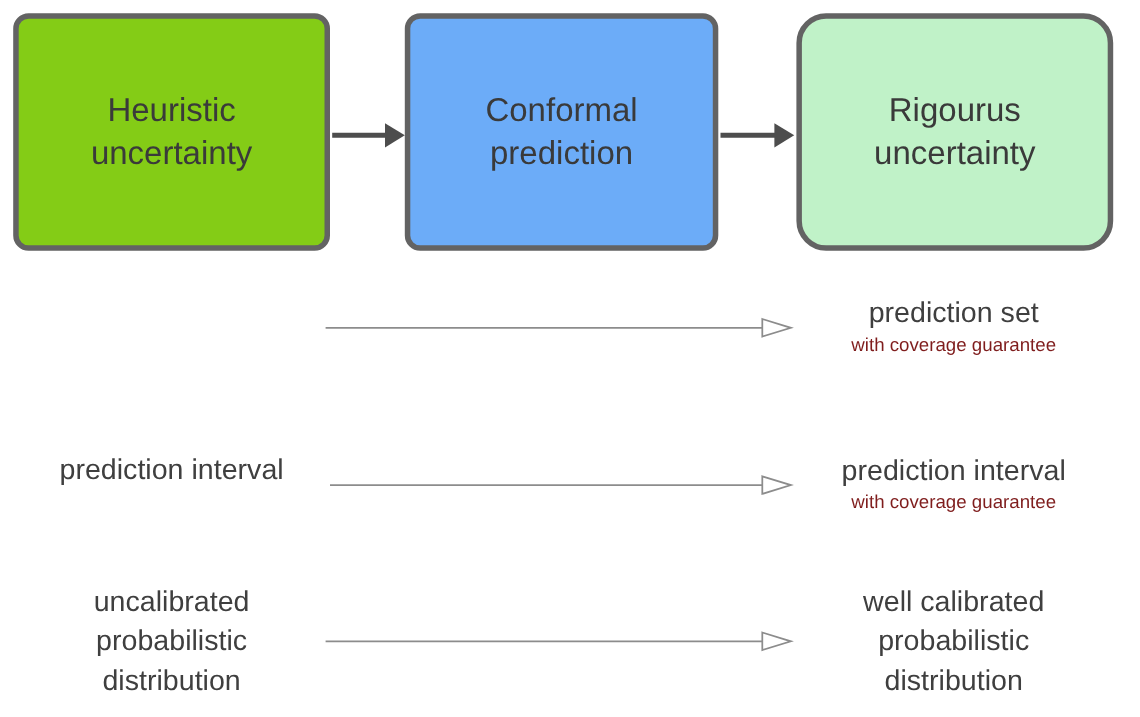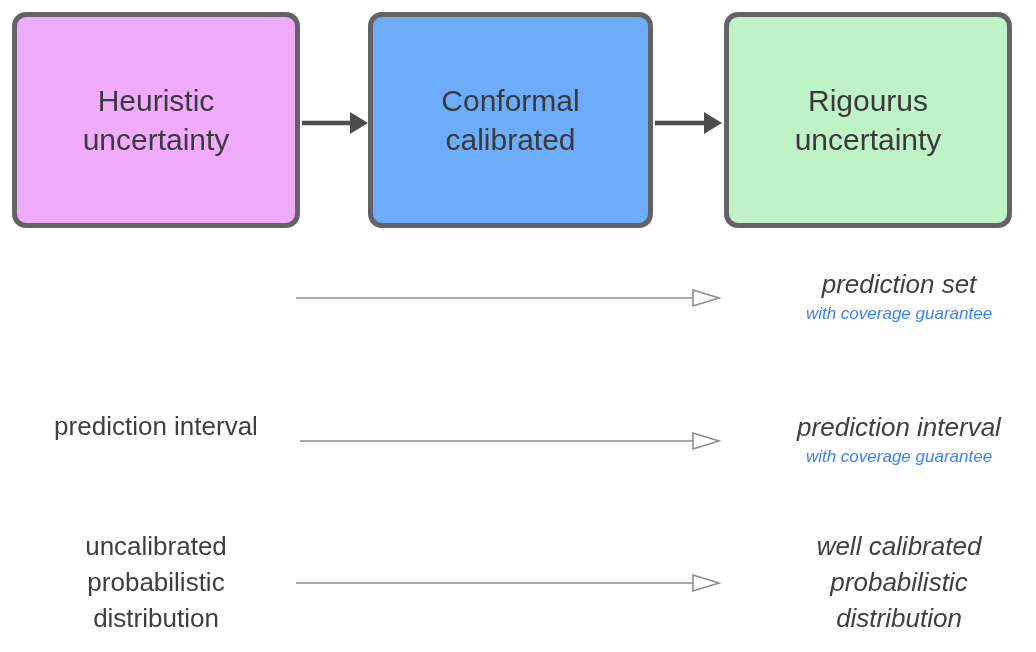--- a/index.html
+++ b/index.html
@@ -41,47 +41,47 @@
   .sline { stroke: #4d4d4d; stroke-width: 4.5px; fill: none; }
   .shead { fill: #4d4d4d; stroke: none; }
   .tline { stroke: #8c8c8c; stroke-width: 1.6px; fill: none; }
   .thead { fill: #ffffff; stroke: #8c8c8c; stroke-width: 1.6px; }
   .lbl {
     position: absolute;
     text-align: center;
     color: #3f3f3f;
   }
   .col-left  { left: 18px;  width: 276px; }
-  .col-right { left: 766px; width: 266px; font-style: italic; }
+  .col-right { left: 734px; width: 266px; }
   .lbl .title { font-size: 26px; line-height: 32px; white-space: pre-line; }
   .lbl .title.tall { line-height: 36px; }
-  .lbl .subtitle { font-size: 17px; line-height: 22px; margin-top: 3px; color: #3b82f6; }
+  .lbl .subtitle { font-size: 17px; line-height: 22px; margin-top: 3px; color: #7f1d1d; }
   .r1l { top: 280px; }
   .r1r { top: 268px; }
   .r2l { top: 410px; }
   .r2r { top: 411px; }
   .r3l { top: 528px; }
   .r3r { top: 528px; }
 </style>
 </head>
 <body>
 
 <div class="canvas">
 
-  <div class="box b1" style="background-color: #f0abfc;">
+  <div class="box b1" style="background-color: #84cc16;">
     <span class="box-label">Heuristic
 uncertainty</span>
   </div>
 
   <div class="box b2" style="background-color: rgb(108, 172, 248);">
     <span class="box-label">Conformal
-calibrated</span>
+prediction</span>
   </div>
 
-  <div class="box b3" style="background-color: rgb(192, 242, 200);">
+  <div class="box b3" style="background-color: rgb(192, 242, 200); border-radius: 27px;">
     <span class="box-label">Rigourus
 uncertainty</span>
   </div>
 
   <svg class="overlay" viewBox="0 0 1036 652">
     <g>
       <line class="sline" x1="302" y1="123" x2="352" y2="123"></line>
       <polygon class="shead" points="350,112 368,123 350,134"></polygon>
     </g>
     <g>

